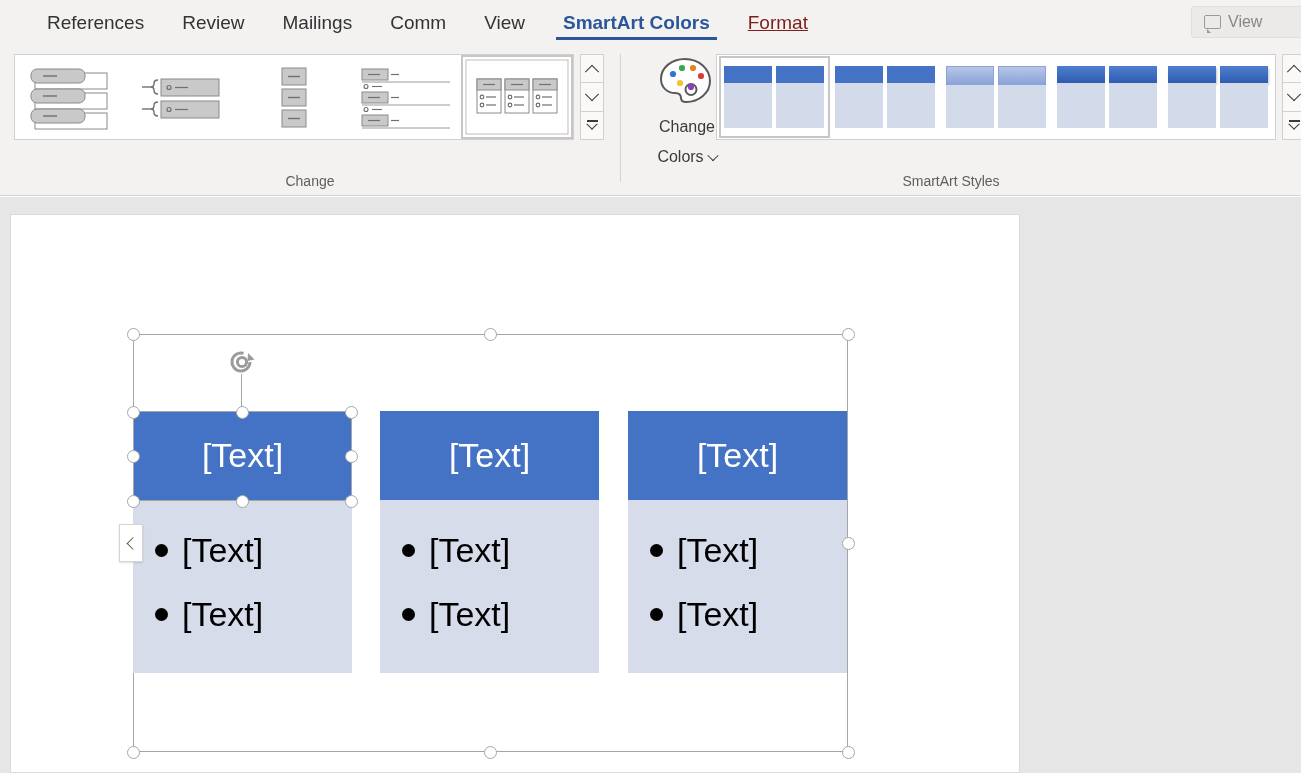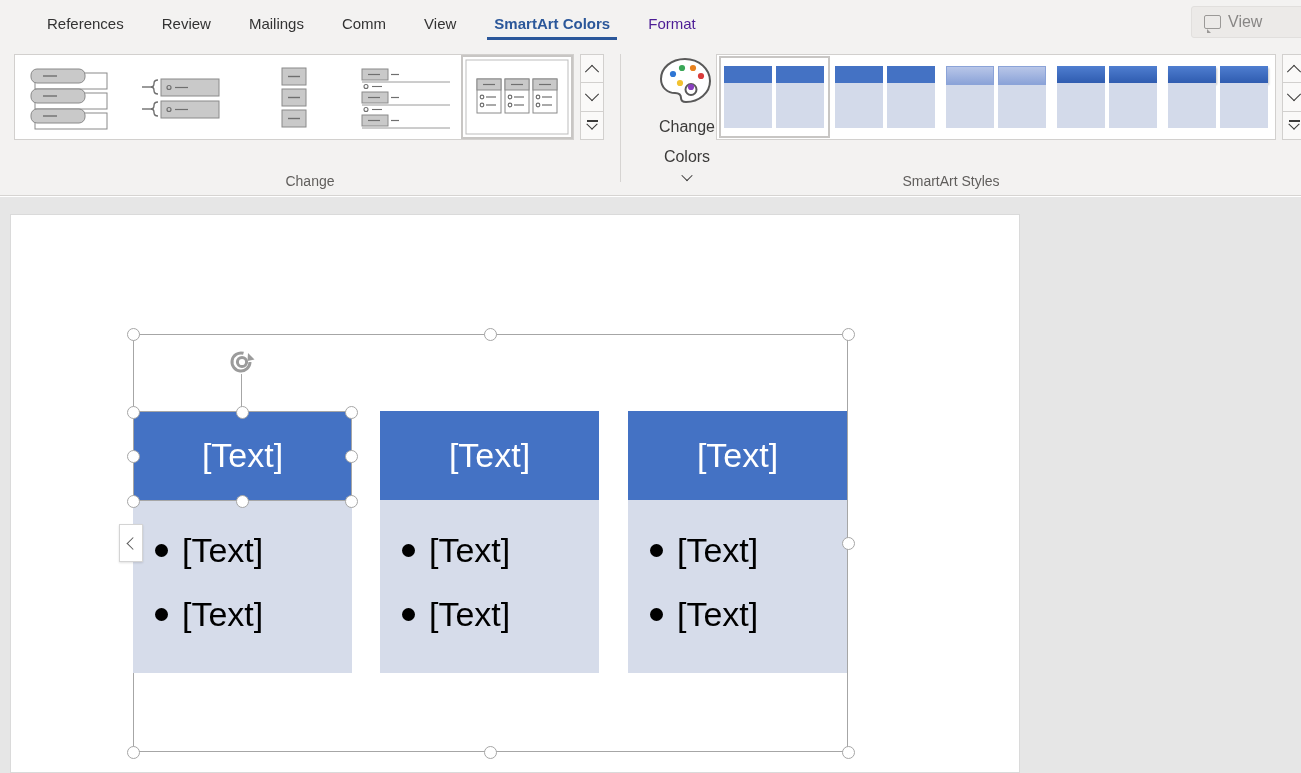--- a/index.html
+++ b/index.html
@@ -30,38 +30,38 @@
     display: flex;
     align-items: center;
     gap: 0px;
   }
   .tab {
     position: relative;
     height: 46px;
     display: flex;
     align-items: center;
     padding: 0 19px;
-    font-size: 15px;
+    font-size: 19px;
     color: #333333;
     cursor: pointer;
     white-space: nowrap;
   }
   .tab.active {
     color: #2b579a;
     font-weight: bold;
   }
   .tab.active::after {
     content: "";
     position: absolute;
     left: 12px; right: 12px;
     bottom: 6px;
     height: 3px;
     background: #2b579a;
   }
-  .tab.blue { color: #4c1d95; }
+  .tab.blue { color: #7f1d1d; text-decoration: underline; }
 
   .comments-btn {
     position: absolute;
     right: -8px; top: 6px;
     width: 118px; height: 32px;
     background: #eceae8;
     border: 1px solid #e1dfdd;
     border-radius: 3px;
     display: flex;
     align-items: center;
@@ -193,21 +193,21 @@
     border-radius: 3px;
   }
   .palette-wrap { margin-top: 4px; }
   .cc-text {
     font-size: 16px;
     color: #3b3a39;
     line-height: 22px;
     text-align: center;
     margin-top: 8px;
   }
-  .cc-line2 { display: flex; align-items: center; gap: 5px; justify-content: center; flex-direction: column; }
+  .cc-line2 { display: flex; align-items: center; gap: 5px; justify-content: center; }
   .cc-caret {
     width: 7px; height: 7px;
     border-right: 1.6px solid #3b3a39;
     border-bottom: 1.6px solid #3b3a39;
     transform: rotate(45deg) translate(-1px,-1px);
   }
 
   
   .style-gallery {
     position: absolute;

